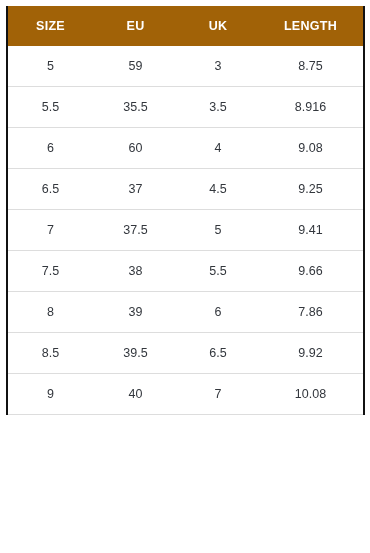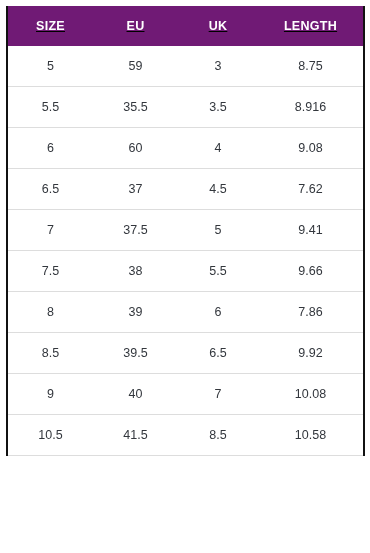--- a/index.html
+++ b/index.html
@@ -21,22 +21,21 @@
     width: 357px;
   }
   table.size-chart {
     width: 357px;
     border-collapse: collapse;
     table-layout: fixed;
     border-left: 2px solid #111111;
     border-right: 2px solid #111111;
   }
   table.size-chart thead tr {
-    background: #701a75;
-    text-decoration: underline;
+    background: #a16207;
   }
   table.size-chart thead th {
     height: 40px;
     padding: 0;
     color: #ffffff;
     font-size: 12.5px;
     font-weight: bold;
     letter-spacing: 0.3px;
     text-transform: uppercase;
     text-align: center;
@@ -98,21 +97,21 @@
         <tr>
           <td>6</td>
           <td>60</td>
           <td>4</td>
           <td>9.08</td>
         </tr>
         <tr>
           <td>6.5</td>
           <td>37</td>
           <td>4.5</td>
-          <td>7.62</td>
+          <td>9.25</td>
         </tr>
         <tr>
           <td>7</td>
           <td>37.5</td>
           <td>5</td>
           <td>9.41</td>
         </tr>
         <tr>
           <td>7.5</td>
           <td>38</td>
@@ -130,21 +129,15 @@
           <td>39.5</td>
           <td>6.5</td>
           <td>9.92</td>
         </tr>
         <tr>
           <td>9</td>
           <td>40</td>
           <td>7</td>
           <td>10.08</td>
         </tr>
-        <tr>
-          <td>10.5</td>
-          <td>41.5</td>
-          <td>8.5</td>
-          <td>10.58</td>
-        </tr>
       </tbody>
   </table>
 </div>
 
 </body></html>

